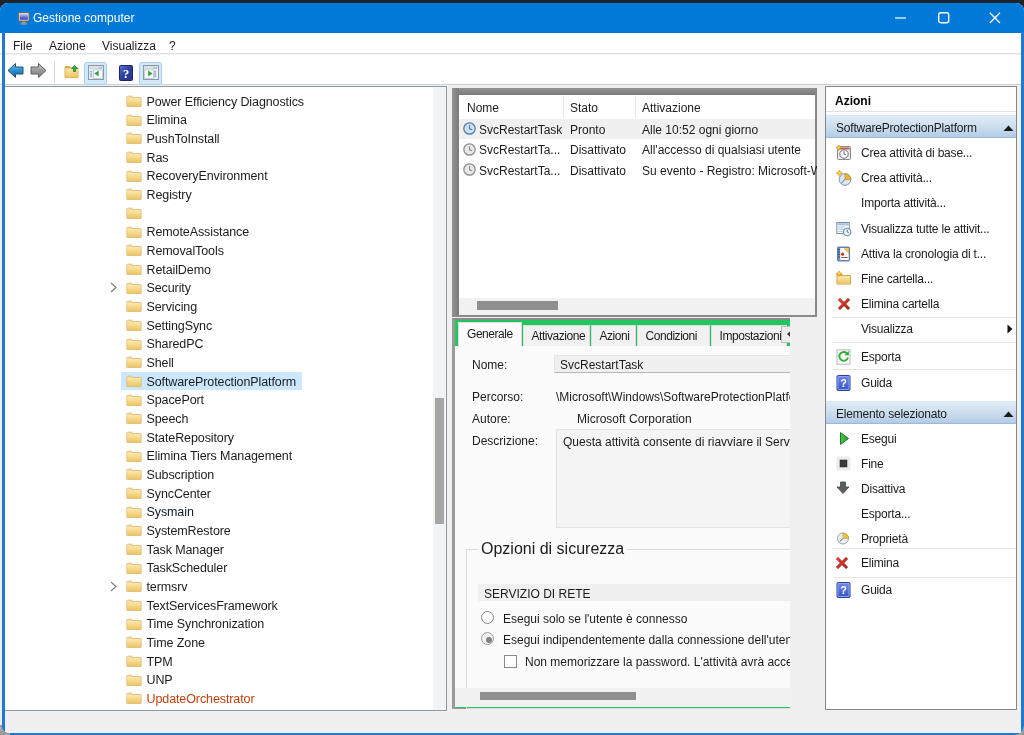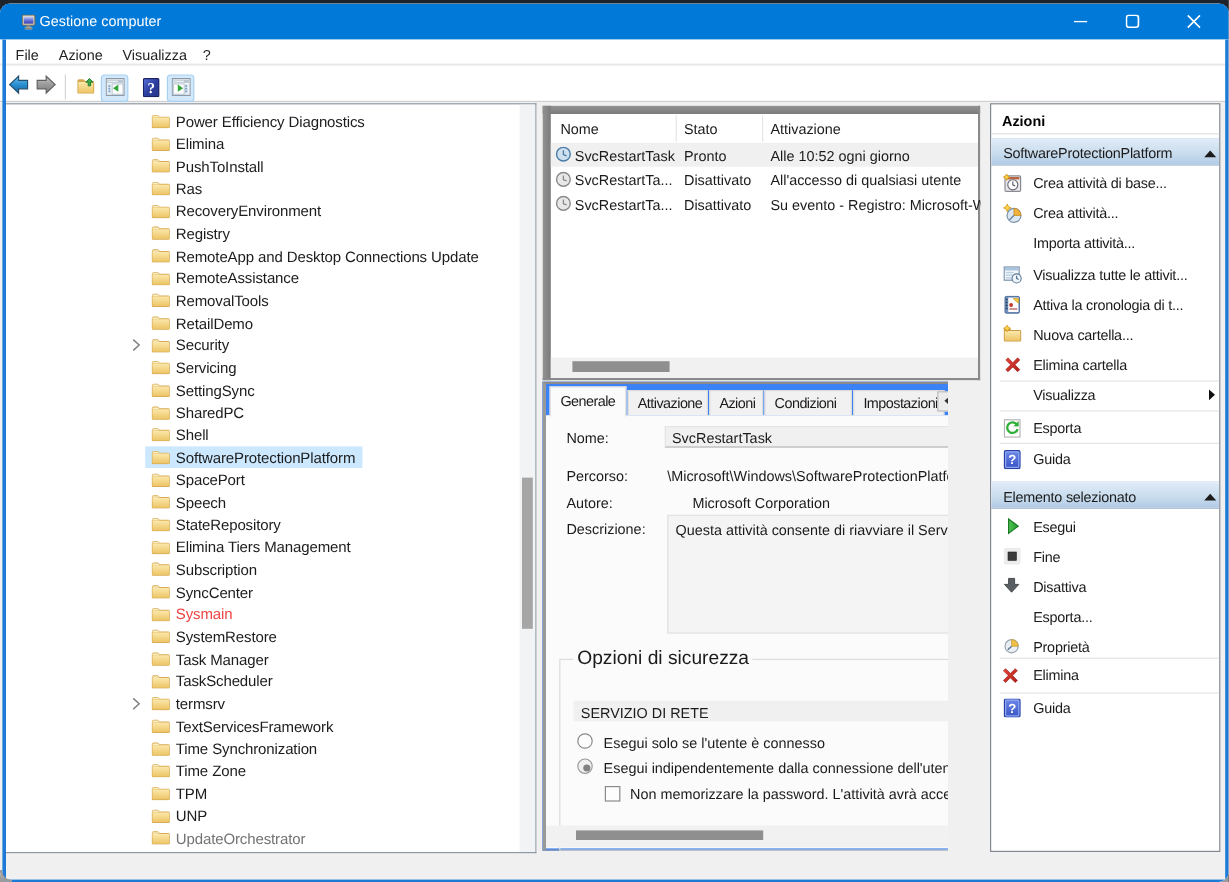--- a/index.html
+++ b/index.html
@@ -198,21 +198,20 @@
         </svg>
       </div>
 <div class="txt" style="left:141.5px;top:102.0px;font-size:12.5px;letter-spacing:-0.1px;color:#1c1c1c">Registry</div>
 <div style="position:absolute;left:121px;top:119.06px;width:16px;height:13px">
         <svg width="16" height="13" viewBox="0 0 16 13" style="" xmlns="http://www.w3.org/2000/svg">
           <path d="M0.5 3.5 Q0.5 1.8 2 1.8 L5.5 1.8 L7 3.2 L14.5 3.2 Q15.5 3.2 15.5 4.5 L15.5 11.8 Q15.5 12.8 14.5 12.8 L1.5 12.8 Q0.5 12.8 0.5 11.8 Z" fill="#d9ad55"></path>
 <path d="M1.1 2.5 L5.5 2.5 L6.8 3.8 L1.1 3.8 Z" fill="#f9eec4"></path>
 <path d="M1.1 4 L14.9 4 L14.9 12.1 L1.1 12.1 Z" fill="url(#fgrad)"></path>
         </svg>
       </div>
-<div class="txt" style="left:141.5px;top:120.7px;font-size:12.5px;letter-spacing:-0.1px;color:#1c1c1c">RemoteApp and Desktop Connections Update</div>
 <div style="position:absolute;left:121px;top:137.72000000000003px;width:16px;height:13px">
         <svg width="16" height="13" viewBox="0 0 16 13" style="" xmlns="http://www.w3.org/2000/svg">
           <path d="M0.5 3.5 Q0.5 1.8 2 1.8 L5.5 1.8 L7 3.2 L14.5 3.2 Q15.5 3.2 15.5 4.5 L15.5 11.8 Q15.5 12.8 14.5 12.8 L1.5 12.8 Q0.5 12.8 0.5 11.8 Z" fill="#d9ad55"></path>
 <path d="M1.1 2.5 L5.5 2.5 L6.8 3.8 L1.1 3.8 Z" fill="#f9eec4"></path>
 <path d="M1.1 4 L14.9 4 L14.9 12.1 L1.1 12.1 Z" fill="url(#fgrad)"></path>
         </svg>
       </div>
 <div class="txt" style="left:141.5px;top:139.3px;font-size:12.5px;letter-spacing:-0.1px;color:#1c1c1c">RemoteAssistance</div>
 <div style="position:absolute;left:121px;top:156.38000000000002px;width:16px;height:13px">
         <svg width="16" height="13" viewBox="0 0 16 13" style="" xmlns="http://www.w3.org/2000/svg">
@@ -332,21 +331,21 @@
         </svg>
       </div>
 <div class="txt" style="left:141.5px;top:400.6px;font-size:12.5px;letter-spacing:-0.1px;color:#1c1c1c">SyncCenter</div>
 <div style="position:absolute;left:121px;top:417.62px;width:16px;height:13px">
         <svg width="16" height="13" viewBox="0 0 16 13" style="" xmlns="http://www.w3.org/2000/svg">
           <path d="M0.5 3.5 Q0.5 1.8 2 1.8 L5.5 1.8 L7 3.2 L14.5 3.2 Q15.5 3.2 15.5 4.5 L15.5 11.8 Q15.5 12.8 14.5 12.8 L1.5 12.8 Q0.5 12.8 0.5 11.8 Z" fill="#d9ad55"></path>
 <path d="M1.1 2.5 L5.5 2.5 L6.8 3.8 L1.1 3.8 Z" fill="#f9eec4"></path>
 <path d="M1.1 4 L14.9 4 L14.9 12.1 L1.1 12.1 Z" fill="url(#fgrad)"></path>
         </svg>
       </div>
-<div class="txt" style="left:141.5px;top:419.2px;font-size:12.5px;letter-spacing:-0.1px;color:#ef4444">Sysmain</div>
+<div class="txt" style="left:141.5px;top:419.2px;font-size:12.5px;letter-spacing:-0.1px;color:#0f172a">Sysmain</div>
 <div style="position:absolute;left:121px;top:436.28000000000003px;width:16px;height:13px">
         <svg width="16" height="13" viewBox="0 0 16 13" style="" xmlns="http://www.w3.org/2000/svg">
           <path d="M0.5 3.5 Q0.5 1.8 2 1.8 L5.5 1.8 L7 3.2 L14.5 3.2 Q15.5 3.2 15.5 4.5 L15.5 11.8 Q15.5 12.8 14.5 12.8 L1.5 12.8 Q0.5 12.8 0.5 11.8 Z" fill="#d9ad55"></path>
 <path d="M1.1 2.5 L5.5 2.5 L6.8 3.8 L1.1 3.8 Z" fill="#f9eec4"></path>
 <path d="M1.1 4 L14.9 4 L14.9 12.1 L1.1 12.1 Z" fill="url(#fgrad)"></path>
         </svg>
       </div>
 <div class="txt" style="left:141.5px;top:437.9px;font-size:12.5px;letter-spacing:-0.1px;color:#1c1c1c">SystemRestore</div>
 <div style="position:absolute;left:121px;top:454.94000000000005px;width:16px;height:13px">
         <svg width="16" height="13" viewBox="0 0 16 13" style="" xmlns="http://www.w3.org/2000/svg">
@@ -417,21 +416,21 @@
         </svg>
       </div>
 <div class="txt" style="left:141.5px;top:587.2px;font-size:12.5px;letter-spacing:-0.1px;color:#1c1c1c">UNP</div>
 <div style="position:absolute;left:121px;top:604.2199999999999px;width:16px;height:13px">
         <svg width="16" height="13" viewBox="0 0 16 13" style="" xmlns="http://www.w3.org/2000/svg">
           <path d="M0.5 3.5 Q0.5 1.8 2 1.8 L5.5 1.8 L7 3.2 L14.5 3.2 Q15.5 3.2 15.5 4.5 L15.5 11.8 Q15.5 12.8 14.5 12.8 L1.5 12.8 Q0.5 12.8 0.5 11.8 Z" fill="#d9ad55"></path>
 <path d="M1.1 2.5 L5.5 2.5 L6.8 3.8 L1.1 3.8 Z" fill="#f9eec4"></path>
 <path d="M1.1 4 L14.9 4 L14.9 12.1 L1.1 12.1 Z" fill="url(#fgrad)"></path>
         </svg>
       </div>
-<div class="txt" style="left:141.5px;top:605.8px;font-size:12.5px;letter-spacing:-0.1px;color:#737373">UpdateOrchestrator</div>
+<div class="txt" style="left:141.5px;top:605.8px;font-size:12.5px;letter-spacing:-0.1px;color:#c2410c">UpdateOrchestrator</div>
 <div class="abs" style="left:428px;top:0;width:14px;height:623px;background:#f2f3f4"></div>
 <div class="abs" style="left:430px;top:311px;width:9px;height:126px;background:#a6a6a6"></div>
 </div>
 <div class="abs" style="left:452px;top:85px;width:365px;height:229px;background:#fff;overflow:hidden">
 <div class="abs" style="left:0;top:0;width:365px;height:6.5px;background:linear-gradient(#939393,#7b7b7b)"></div>
 <div class="abs" style="left:0;top:0;width:6.5px;height:229px;background:linear-gradient(90deg,#939393,#7b7b7b)"></div>
 <div class="abs" style="left:363px;top:0;width:2px;height:229px;background:#8a8a8a"></div>
 <div class="abs" style="left:0;top:226.5px;width:365px;height:2px;background:#8a8a8a"></div>
 <div class="txt" style="left:15px;top:14px;font-size:12px;color:#1b1b1b">Nome</div>
 <div class="txt" style="left:118px;top:14px;font-size:12px;color:#1b1b1b">Stato</div>
@@ -462,21 +461,21 @@
           <circle cx="6.5" cy="6.5" r="5.7" fill="#e8e8e8" stroke="#8a8a8a" stroke-width="1.2"></circle>
 <path d="M6.5 3.2 L6.5 6.8 L9.2 7.8" fill="none" stroke="#8a8a8a" stroke-width="1.1"></path>
         </svg>
       </div>
 <div class="txt" style="left:27px;top:76.5px;font-size:12px">SvcRestartTa...</div>
 <div class="txt" style="left:118px;top:76.5px;font-size:12px">Disattivato</div>
 <div class="txt" style="left:190px;top:76.5px;font-size:12px">Su evento - Registro: Microsoft-W</div>
 <div class="abs" style="left:6.5px;top:210px;width:356.5px;height:16.5px;background:#f1f1f1"></div>
 <div class="abs" style="left:25px;top:212.5px;width:81px;height:9px;background:#8f8f8f"></div>
 </div>
-<div class="abs" style="left:452px;top:315px;width:338px;height:391px;background:#3b82f6;overflow:hidden">
+<div class="abs" style="left:452px;top:315px;width:338px;height:391px;background:#22c55e;overflow:hidden">
 <div class="abs" style="left:0;top:0;width:367px;height:391px;border:1px solid #9b9b9b;border-top:2.5px solid #8b8b8b;border-left:3px solid #999"></div>
 <div class="abs" style="left:3px;top:27.5px;width:362px;height:361px;background:#fbfbfb"></div>
 <div class="abs" style="left:6px;top:3.5px;width:63.5px;height:25px;background:#fbfbfb;border:1px solid #dcdcdc;border-bottom:none"></div>
 <div class="txt" style="left:15px;top:10px;font-size:12px;letter-spacing:-0.45px">Generale</div>
 <div class="abs" style="left:70.5px;top:7px;width:67px;height:21px;background:#f1f1f1;border:1px solid #dcdcdc;border-bottom:none"></div>
 <div class="txt" style="left:79.5px;top:12px;font-size:12px;letter-spacing:-0.45px">Attivazione</div>
 <div class="abs" style="left:138.5px;top:7px;width:45px;height:21px;background:#f1f1f1;border:1px solid #dcdcdc;border-bottom:none"></div>
 <div class="txt" style="left:147.5px;top:12px;font-size:12px;letter-spacing:-0.45px">Azioni</div>
 <div class="abs" style="left:184.5px;top:7px;width:73.5px;height:21px;background:#f1f1f1;border:1px solid #dcdcdc;border-bottom:none"></div>
 <div class="txt" style="left:193.5px;top:12px;font-size:12px;letter-spacing:-0.45px">Condizioni</div>
@@ -583,21 +582,21 @@
         </svg>
       </div>
 <div class="txt" style="left:35px;top:161px;font-size:12px;letter-spacing:-0.2px">Attiva la cronologia di t...</div>
 <div class="abs" style="left:10px;top:184px">
         <svg width="16" height="16" viewBox="0 0 16 16" style="" xmlns="http://www.w3.org/2000/svg">
           <path d="M0.5 4 Q0.5 2.6 1.8 2.6 L5.2 2.6 L6.6 4 L14 4 Q15 4 15 5 L15 12.6 Q15 13.6 14 13.6 L1.5 13.6 Q0.5 13.6 0.5 12.6 Z" fill="#c99b45"></path>
 <path d="M1.3 4.8 L14.2 4.8 L14.2 12.9 L1.3 12.9 Z" fill="url(#fgrad)"></path>
 <path d="M3.2 -0.3999999999999999 L4.16 1.6400000000000001 L6.2 2.6 L4.16 3.56 L3.2 5.6 L2.24 3.56 L0.20000000000000018 2.6 L2.24 1.6400000000000001 Z" fill="#fdd24a" stroke="#d89a20" stroke-width="0.7"></path>
         </svg>
       </div>
-<div class="txt" style="left:35px;top:186px;font-size:12px;letter-spacing:-0.2px">Nuova cartella...</div>
+<div class="txt" style="left:35px;top:186px;font-size:12px;letter-spacing:-0.2px">Fine cartella...</div>
 <div class="abs" style="left:10px;top:209px">
         <svg width="16" height="16" viewBox="0 0 16 16" style="" xmlns="http://www.w3.org/2000/svg">
           <path d="M2.2 4 L4 2.2 L8 6.2 L12 2.2 L13.8 4 L9.8 8 L13.8 12 L12 13.8 L8 9.8 L4 13.8 L2.2 12 L6.2 8 Z" fill="url(#redx)" stroke="#8e150d" stroke-width="0.5"></path>
         </svg>
       </div>
 <div class="txt" style="left:35px;top:211px;font-size:12px;letter-spacing:-0.2px">Elimina cartella</div>
 <div class="abs" style="left:7px;top:230px;width:183px;height:1px;background:#e4e4e4"></div>
 <div class="txt" style="left:35px;top:236px;font-size:12px;letter-spacing:-0.2px">Visualizza</div>
 <div class="abs" style="left:181px;top:237px">
         <svg width="6" height="10" viewBox="0 0 6 10" style="" xmlns="http://www.w3.org/2000/svg">

